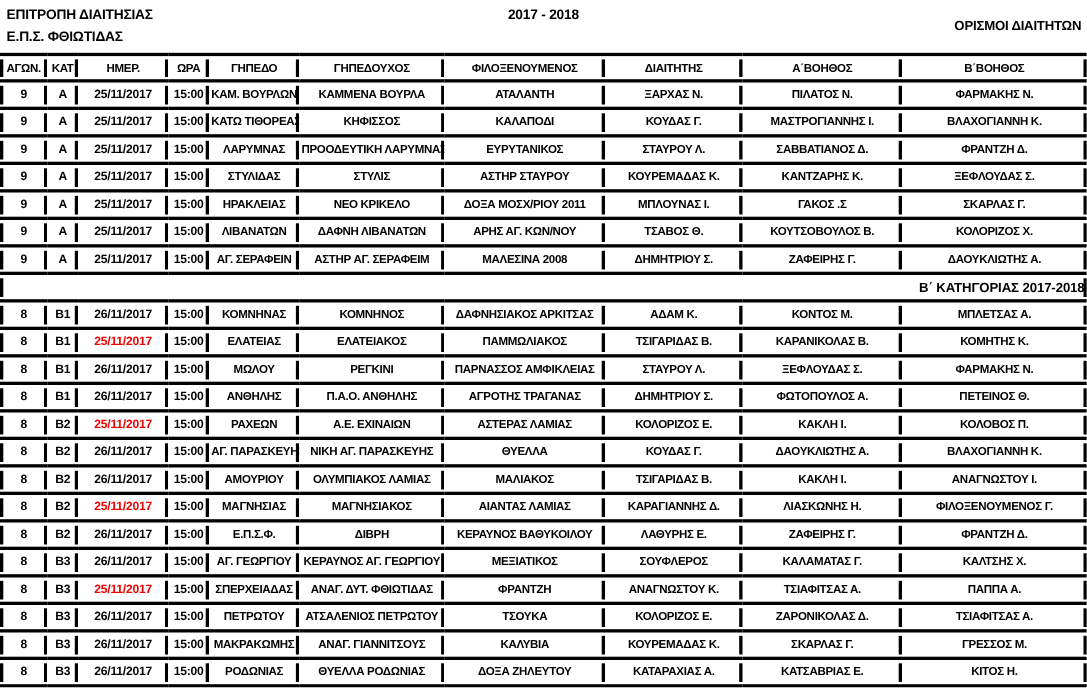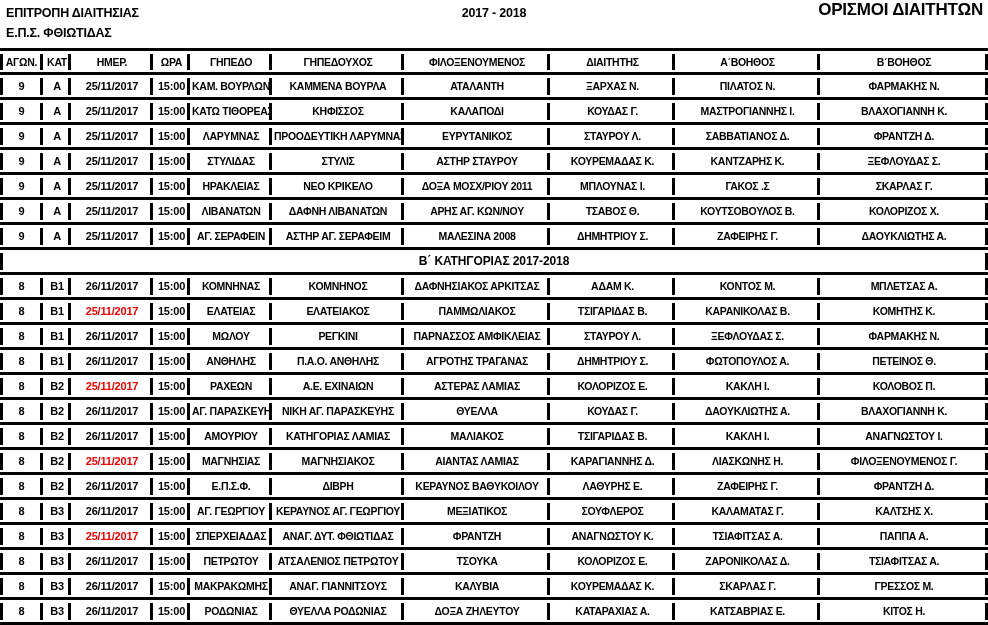--- a/index.html
+++ b/index.html
@@ -3,21 +3,21 @@
 <meta charset="utf-8">
 <style>
   html,body { margin:0; padding:0; }
   body {
     width:988px; height:625px; background:#ffffff; overflow:hidden;
     font-family:"Liberation Sans", sans-serif; font-weight:bold; color:#000;
   }
   .topbar { position:relative; height:48px; }
   .org-block { position:absolute; left:6px; top:3px; font-size:12.5px; line-height:20px; letter-spacing:-0.2px; }
   .title-block { position:absolute; left:0; right:0; top:3px; text-align:center; font-size:12.5px; line-height:20px; letter-spacing:-0.2px; }
-  .doc-title { position:absolute; right:5px; top:0; font-size:17px; letter-spacing:-0.2px; }
+  .doc-title { position:absolute; right:5px; top:16px; font-size:12px; letter-spacing:-0.2px; }
 
   table.assign {
     border-collapse:collapse; table-layout:fixed; width:988px;padding-left:28px;
   }
   .assign th, .assign td {
     border-top:3px solid #000; border-bottom:3px solid #000;
     padding:0 2px; text-align:center; vertical-align:middle;
     white-space:nowrap; overflow:hidden;
     font-weight:bold; font-size:10.5px; letter-spacing:-0.3px;
     
@@ -28,21 +28,21 @@
   }
   .assign th:first-child, .assign td:first-child {
     background-image:linear-gradient(#000,#000), linear-gradient(#000,#000);
     background-position:right center, left center;
     background-size:3px calc(100% - 5px), 3px calc(100% - 5px);
   }
   .assign thead th { height:21px; font-size:10.5px; }
   .assign tbody td { height:22px; }
   .assign td.num { font-size:11px; letter-spacing:-0.2px; }
   .assign td.red { color:var(--date-red, #ee0000); }
-  .assign tr.section-row td { font-size:12px; letter-spacing:-0.1px; }
+  .assign tr.section-row td { font-size:12px; letter-spacing:-0.1px;text-align:right; }
 </style>
 </head>
 <body>
 
 <div class="topbar">
   <div class="org-block">
     <div>ΕΠΙΤΡΟΠΗ ΔΙΑΙΤΗΣΙΑΣ</div>
     <div>Ε.Π.Σ. ΦΘΙΩΤΙΔΑΣ</div>
   </div>
   <div class="title-block">
@@ -237,21 +237,21 @@
         <td>ΚΟΥΔΑΣ Γ.</td>
         <td>ΔΑΟΥΚΛΙΩΤΗΣ Α.</td>
         <td>ΒΛΑΧΟΓΙΑΝΝΗ Κ.</td>
       </tr>
       <tr>
         <td class="num">8</td>
         <td class="num">Β2</td>
         <td class="num">26/11/2017</td>
         <td class="num">15:00</td>
         <td>ΑΜΟΥΡΙΟΥ</td>
-        <td>ΚΑΤΗΓΟΡΙΑΣ ΛΑΜΙΑΣ</td>
+        <td>ΟΛΥΜΠΙΑΚΟΣ ΛΑΜΙΑΣ</td>
         <td>ΜΑΛΙΑΚΟΣ</td>
         <td>ΤΣΙΓΑΡΙΔΑΣ Β.</td>
         <td>ΚΑΚΛΗ Ι.</td>
         <td>ΑΝΑΓΝΩΣΤΟΥ Ι.</td>
       </tr>
       <tr>
         <td class="num">8</td>
         <td class="num">Β2</td>
         <td class="num red">25/11/2017</td>
         <td class="num">15:00</td>

